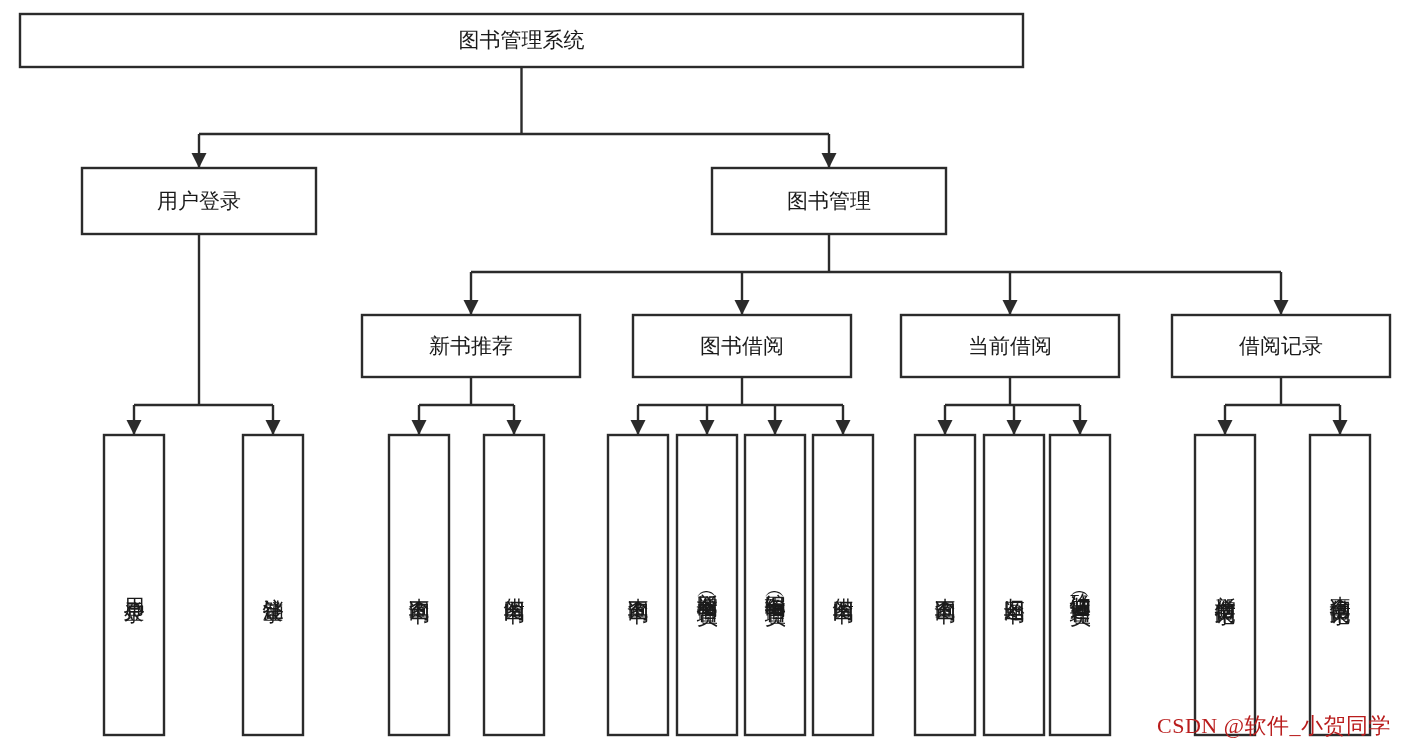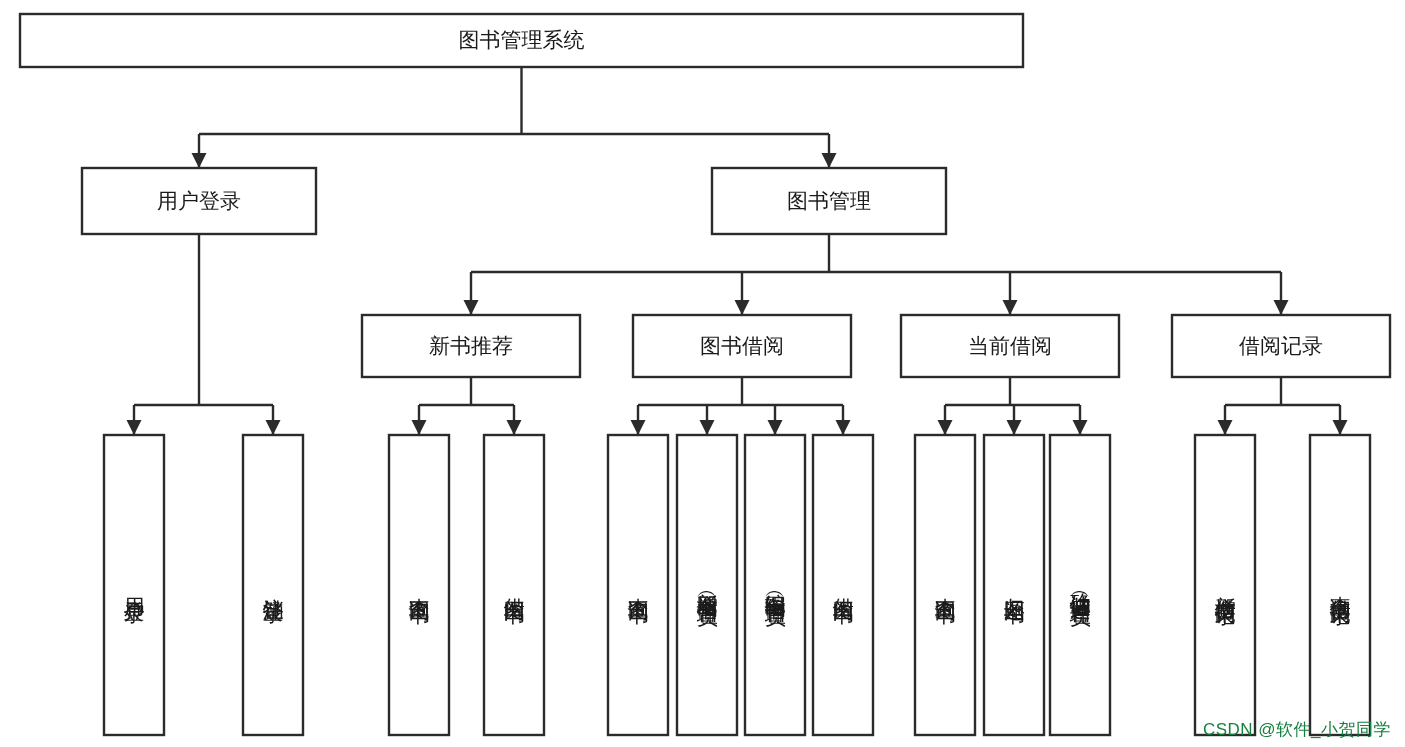--- a/index.html
+++ b/index.html
@@ -59,23 +59,23 @@
     align-items: center;
     justify-content: center;
     text-align: center;
     white-space: nowrap;
     pointer-events: none;
   }
   .watermark {
     position: absolute;
     right: 14px;
     bottom: 6px;
-    font-family: Liberation Sans, sans-serif;
-    font-size: 17px;
-    color: #15803d;
+    font-family: Liberation Serif, serif;
+    font-size: 22px;
+    color: #b91c1c;
     white-space: nowrap;
     letter-spacing: 0.5px;
   }
 </style>
 </head>
 <body>
 
 <div id="canvas">
 
   <svg id="diagram-svg" viewBox="0 0 1405 747">

